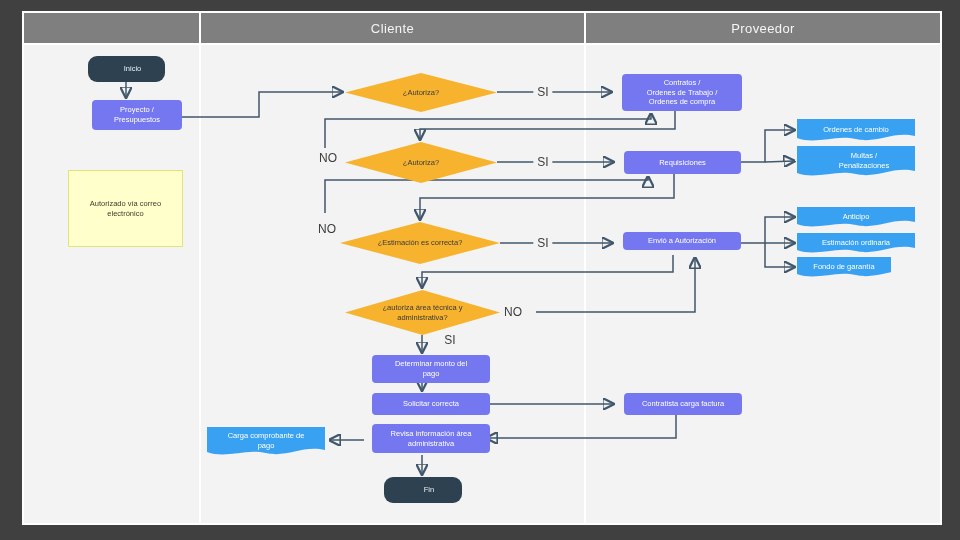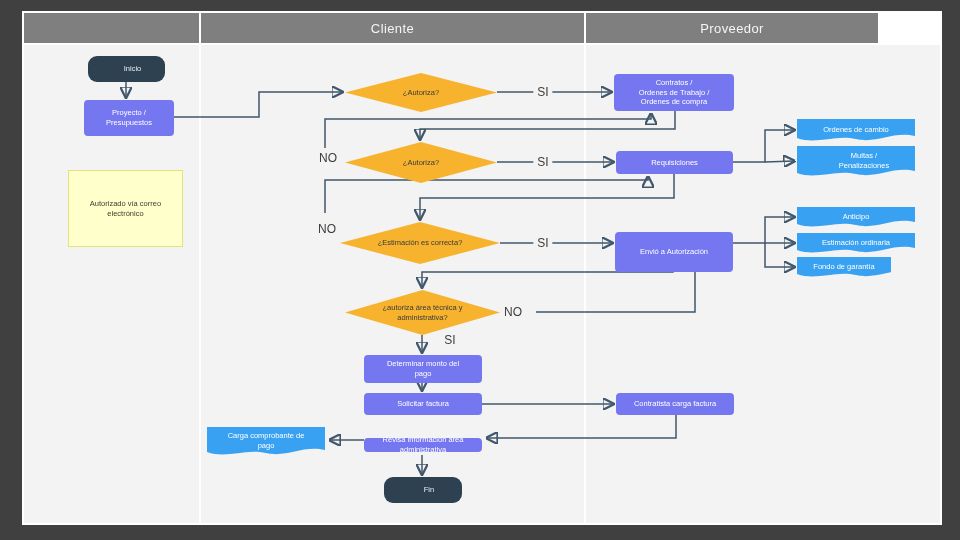--- a/index.html
+++ b/index.html
@@ -3,40 +3,40 @@
 <meta charset="utf-8">
 <style>
   html,body{margin:0;padding:0;background:#ececec;font-family:"Liberation Sans",sans-serif;}
   #stage{position:relative;width:960px;height:540px;background:#404040;overflow:hidden;}
   .frame-bg{position:absolute;left:22px;top:11px;width:920px;height:514px;background:#ffffff;}
   .lane-header{position:absolute;height:30px;top:13px;background:#7f7f7f;color:#f5f5f5;
     display:flex;align-items:center;justify-content:center;font-size:13px;letter-spacing:.4px;}
   .lane-body{position:absolute;top:45px;height:478px;background:#f3f3f3;}
   .node{position:absolute;display:flex;align-items:center;justify-content:center;text-align:center;
     font-size:7.5px;line-height:1.3;white-space:pre-line;box-sizing:border-box;}
-  .proc{background:#7577f0;color:#ffffff;border-radius:4px;}
+  .proc{background:#7577f0;color:#ffffff;border-radius:4px;margin-left:8px;}
   .term{background:#2d4151;color:#e9eef2;border-radius:9px;padding-left:12px;}
   .doc{background:#38a1f2;color:#ffffff;}
   .diamond{background:#f7b32d;color:#3a3a3a;clip-path:polygon(50% 0,100% 50%,50% 100%,0 50%);padding:0 18px;}
   .note{background:#ffffcc;border:1px solid #e3e37a;color:#3d3d2e;}
   .edge-label{position:absolute;transform:translate(-50%,-50%);background:#f3f3f3;color:#3c3c3c;
     font-size:12px;padding:1px 4px;white-space:nowrap;}
   svg.wires{position:absolute;left:0;top:0;width:960px;height:540px;pointer-events:none;}
   svg.wires path{fill:none;stroke:#41576b;stroke-width:1.5;}
 </style>
 </head>
 <body>
 
 <div id="stage">
 
   <div class="frame-bg"></div>
 
   <div class="lane-header" style="left:24px;width:175px;"></div>
   <div class="lane-header" style="left:201px;width:383px;">Cliente</div>
-  <div class="lane-header" style="left:586px;width:292px;">Proveedor</div>
+  <div class="lane-header" style="left:586px;width:354px;">Proveedor</div>
 
   <div class="lane-body" style="left:24px;width:175px;"></div>
   <div class="lane-body" style="left:201px;width:383px;"></div>
   <div class="lane-body" style="left:586px;width:354px;"></div>
 
   <svg class="wires">
     <defs>
       <marker id="arr" markerWidth="8" markerHeight="8" refX="7" refY="4" orient="auto">
         <path d="M0,0 L8,4 L0,8 Z" fill="#41576b" stroke="none"></path>
       </marker>
@@ -59,50 +59,50 @@
     <path d="M536 312 L695 312 L695 258" marker-end="url(#arr)"></path>
     <path d="M422 335 L422 352" marker-end="url(#arr)"></path>
     <path d="M422 383 L422 390" marker-end="url(#arr)"></path>
     <path d="M482 404 L613 404" marker-end="url(#arr)"></path>
     <path d="M676 415 L676 438 L487 438" marker-end="url(#arr)"></path>
     <path d="M364 440 L330 440" marker-end="url(#arr)"></path>
     <path d="M422 455 L422 474" marker-end="url(#arr)"></path>
   </svg>
 
   <div class="node term" style="left:88px;top:56px;width:77px;height:26px;">Inicio</div>
-  <div class="node proc" style="left:84px;top:100px;width:90px;height:36px;">Proyecto /
+  <div class="node proc" style="left:84px;top:100px;width:90px;height:30px;">Proyecto /
 Presupuestos</div>
   <div class="node note" style="left:68px;top:170px;width:115px;height:77px;">Autorizado vía correo
 electrónico</div>
 
   <div class="node diamond" style="left:345px;top:73px;width:152px;height:39px;">¿Autoriza?</div>
   <div class="node proc" style="left:614px;top:74px;width:120px;height:37px;">Contratos /
 Ordenes de Trabajo /
 Ordenes de compra</div>
 
   <div class="node diamond" style="left:345px;top:142px;width:152px;height:41px;">¿Autoriza?</div>
   <div class="node proc" style="left:616px;top:151px;width:117px;height:23px;">Requisiciones</div>
   <div class="node doc" style="left:797px;top:119px;width:118px;height:22px;clip-path:path('M0 0 H118 V17 C95 12 80 25 59 20 C38 15 20 26 0 19 Z');">Ordenes de cambio</div>
   <div class="node doc" style="left:797px;top:146px;width:118px;height:30px;clip-path:path('M0 0 H118 V25 C95 20 80 33 59 28 C38 23 20 34 0 27 Z');padding-left:16px;">Multas /
 Penalizaciones</div>
 
   <div class="node diamond" style="left:340px;top:222px;width:160px;height:42px;">¿Estimación es correcta?</div>
-  <div class="node proc" style="left:615px;top:232px;width:118px;height:40px;">Envió a Autorización</div>
+  <div class="node proc" style="left:615px;top:232px;width:118px;height:18px;">Envió a Autorización</div>
   <div class="node doc" style="left:797px;top:233px;width:118px;height:20px;clip-path:path('M0 0 H118 V15 C95 10 80 23 59 18 C38 13 20 24 0 17 Z');">Estimación ordinaria</div>
   <div class="node doc" style="left:797px;top:207px;width:118px;height:20px;clip-path:path('M0 0 H118 V15 C95 10 80 23 59 18 C38 13 20 24 0 17 Z');">Anticipo</div>
   <div class="node doc" style="left:797px;top:257px;width:94px;height:20px;clip-path:path('M0 0 H118 V15 C95 10 80 23 59 18 C38 13 20 24 0 17 Z');">Fondo de garantía</div>
 
   <div class="node diamond" style="left:345px;top:290px;width:155px;height:45px;">¿autoriza área técnica y
 administrativa?</div>
 
   <div class="node proc" style="left:364px;top:355px;width:118px;height:28px;">Determinar monto del
 pago</div>
-  <div class="node proc" style="left:364px;top:393px;width:118px;height:22px;">Solicitar factura</div>
+  <div class="node proc" style="left:364px;top:393px;width:118px;height:22px;">Solicitar correcta</div>
   <div class="node proc" style="left:616px;top:393px;width:118px;height:22px;">Contratista carga factura</div>
-  <div class="node proc" style="left:364px;top:438px;width:118px;height:14px;">Revisa información área
+  <div class="node proc" style="left:364px;top:424px;width:118px;height:29px;">Revisa información área
 administrativa</div>
   <div class="node doc" style="left:207px;top:427px;width:118px;height:28px;clip-path:path('M0 0 H118 V23 C95 18 80 31 59 26 C38 21 20 32 0 25 Z');">Carga comprobante de
 pago</div>
   <div class="node term" style="left:384px;top:477px;width:78px;height:26px;">Fin</div>
 
   <div class="edge-label" style="left:543px;top:92px;">SI</div>
   <div class="edge-label" style="left:543px;top:162px;">SI</div>
   <div class="edge-label" style="left:543px;top:243px;">SI</div>
   <div class="edge-label" style="left:450px;top:340px;">SI</div>
   <div class="edge-label" style="left:328px;top:158px;">NO</div>

